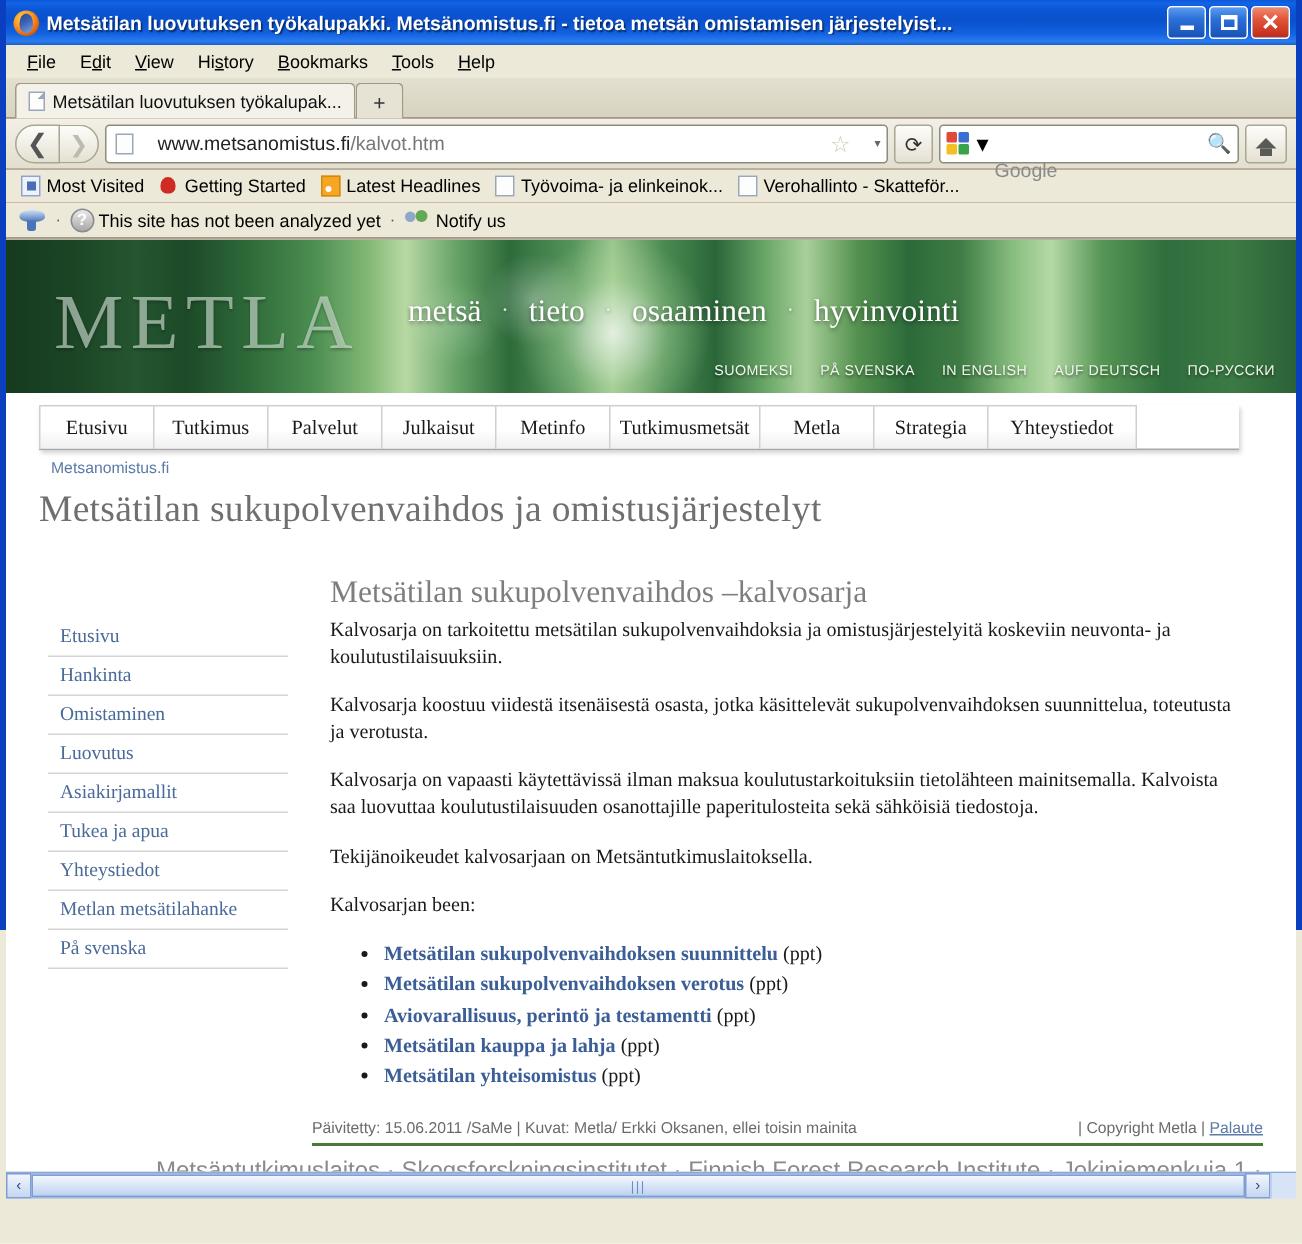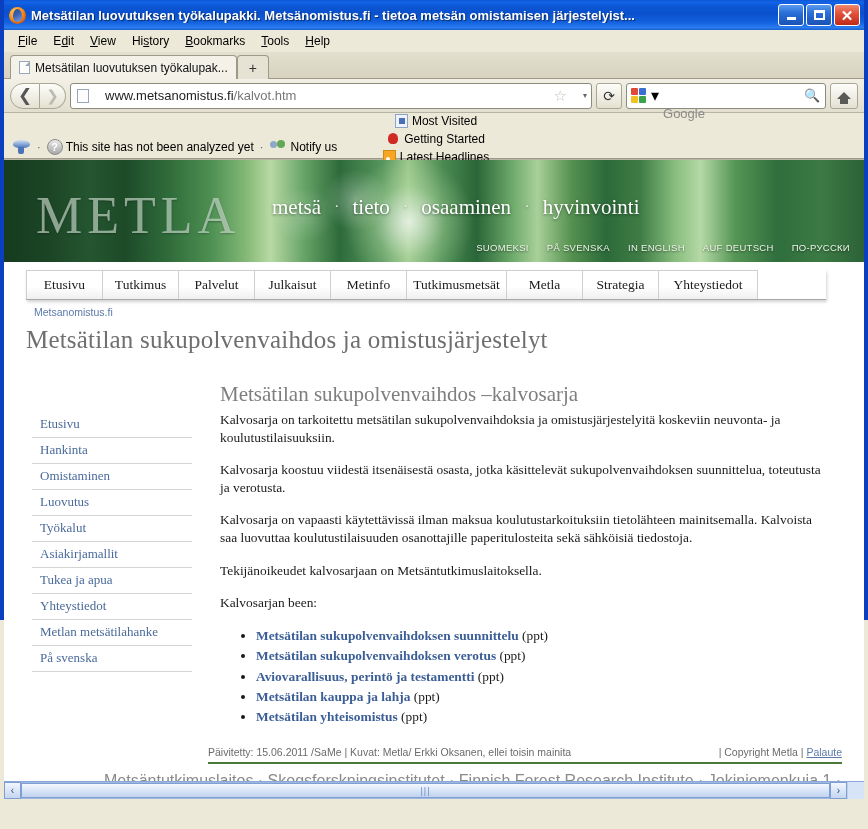--- a/index.html
+++ b/index.html
@@ -206,21 +206,20 @@
   }
   .homebtn .house::after {
     content:""; position:absolute; left:-4px; top:7px; width:8px; height:5px; background:#5a5a58;
   }
 
   
   #bookmarks {
     height: 22px; display: flex; align-items: center; gap: 2px;
     padding-left: 8px; font-size: 12px; color: #000;
     background: #ece9d8;
-    flex-direction: column;
   }
   .bm { display: flex; align-items: center; gap: 4px; padding: 1px 6px 1px 2px; white-space: nowrap; }
   .bmico { width: 13px; height: 14px; flex:0 0 13px; display:inline-block; position:relative; }
   .bmico.doc { background:#fdfdfd; border:1px solid #9aa7b8; }
   .bmico.mv  { background:#eef2fb; border:1px solid #8fa3c7; }
   .bmico.mv::after{content:"";position:absolute;left:3px;top:3px;width:6px;height:6px;background:#4a6fb5;}
   .bmico.gs  { background: transparent; }
   .bmico.gs::before{content:"";position:absolute;left:1px;top:1px;width:10px;height:11px;background:#cf2b24;border-radius:50% 50% 40% 40%;}
   .bmico.rss { background:#f6a623; border:1px solid #d08a10; }
   .bmico.rss::after{content:"";position:absolute;left:2px;top:6px;width:4px;height:4px;border-radius:50%;background:#fff;}
@@ -586,21 +585,20 @@
 
     <h1 id="pagetitle">Metsätilan sukupolvenvaihdos ja omistusjärjestelyt</h1>
 
     <div id="content">
 
       <div id="sidebar">
         <div class="side-item">Etusivu</div>
         <div class="side-item">Hankinta</div>
         <div class="side-item">Omistaminen</div>
         <div class="side-item">Luovutus</div>
-        <div class="side-item">Työkalut</div>
         <div class="side-item">Asiakirjamallit</div>
         <div class="side-item">Tukea ja apua</div>
         <div class="side-item">Yhteystiedot</div>
         <div class="side-item">Metlan metsätilahanke</div>
         <div class="side-item">På svenska</div>
       </div>
 
       <div id="main">
         <h2>Metsätilan sukupolvenvaihdos –kalvosarja</h2>
         <p>Kalvosarja on tarkoitettu metsätilan sukupolvenvaihdoksia ja omistusjärjestelyitä koskeviin neuvonta- ja koulutustilaisuuksiin.</p>

